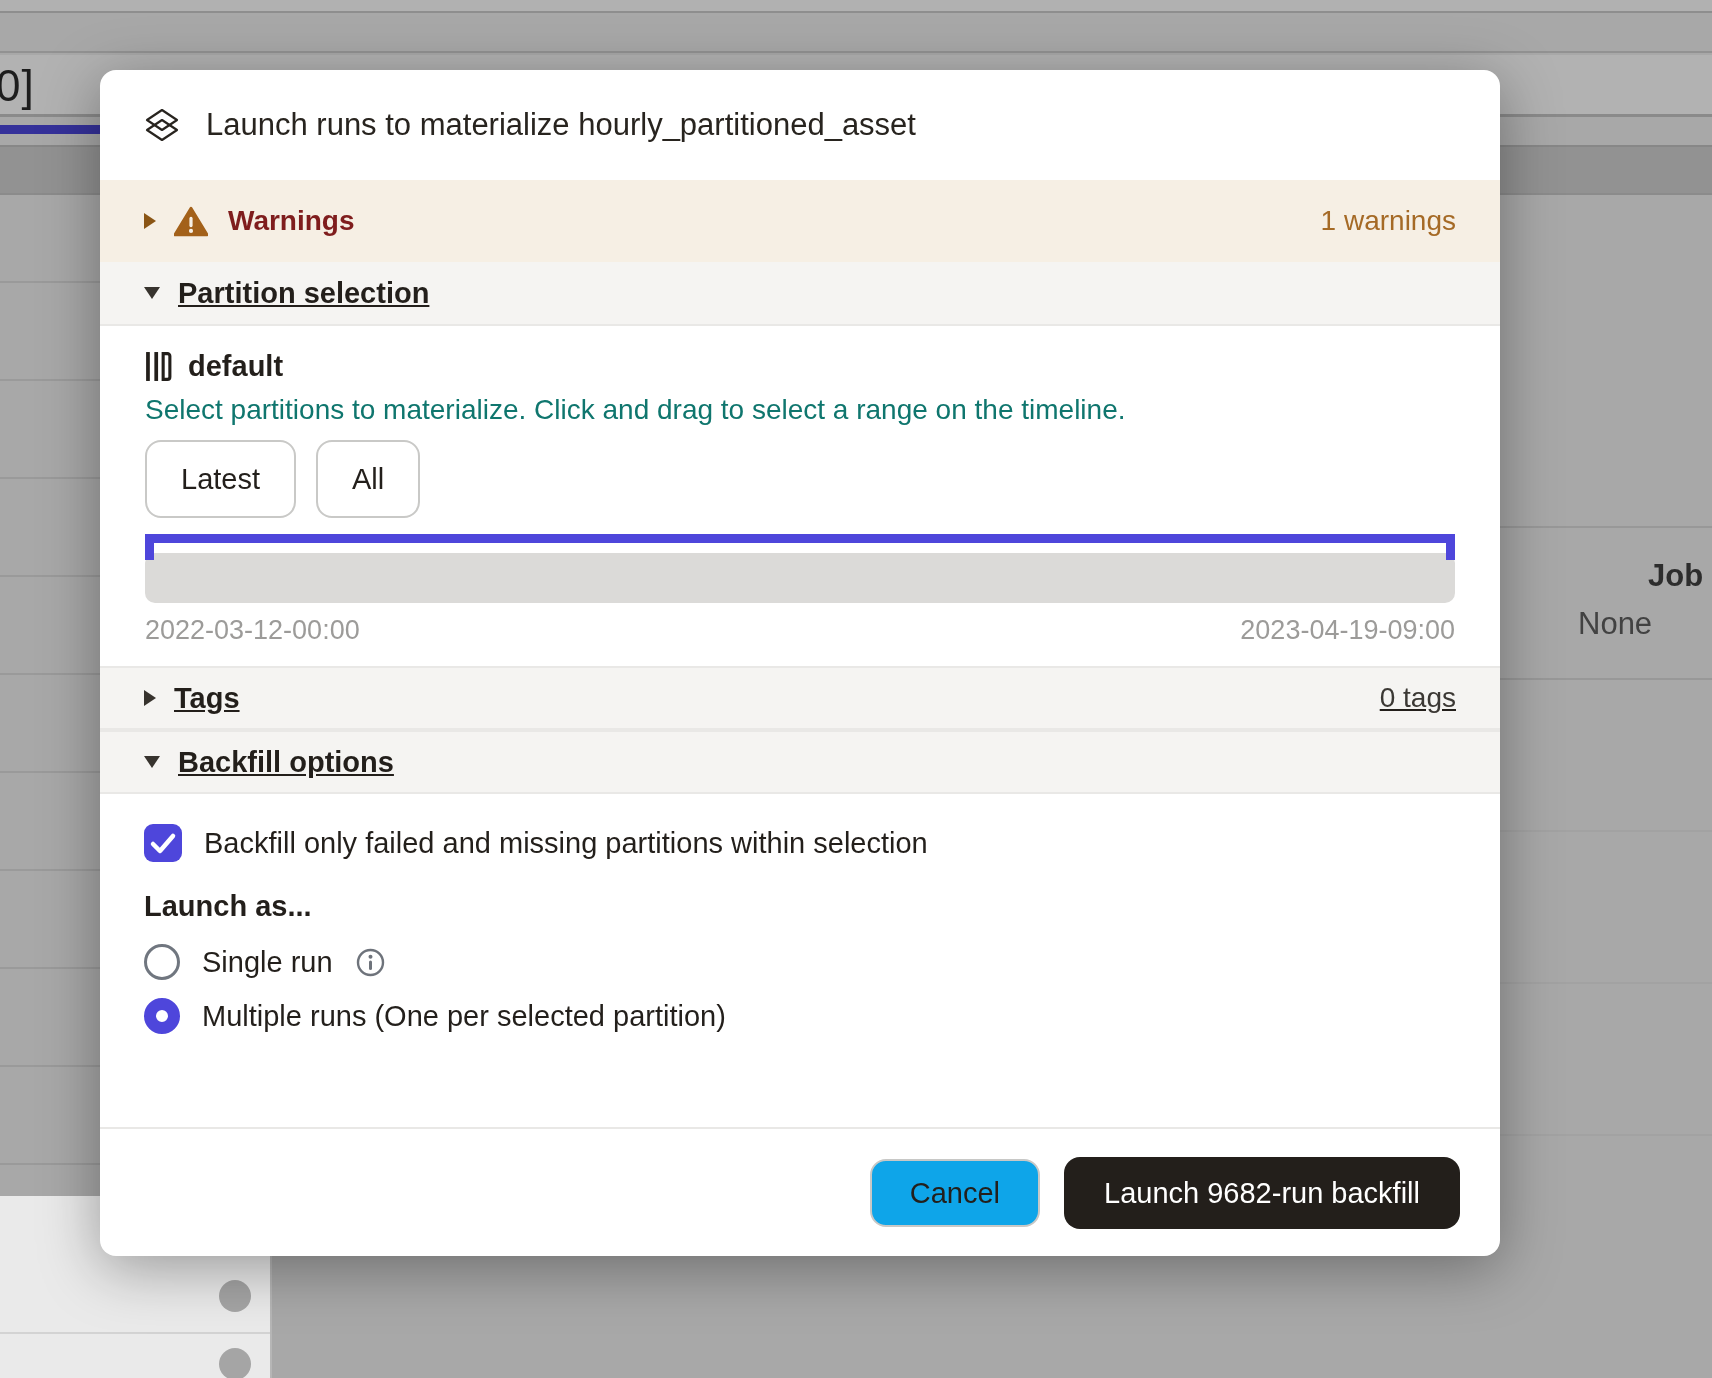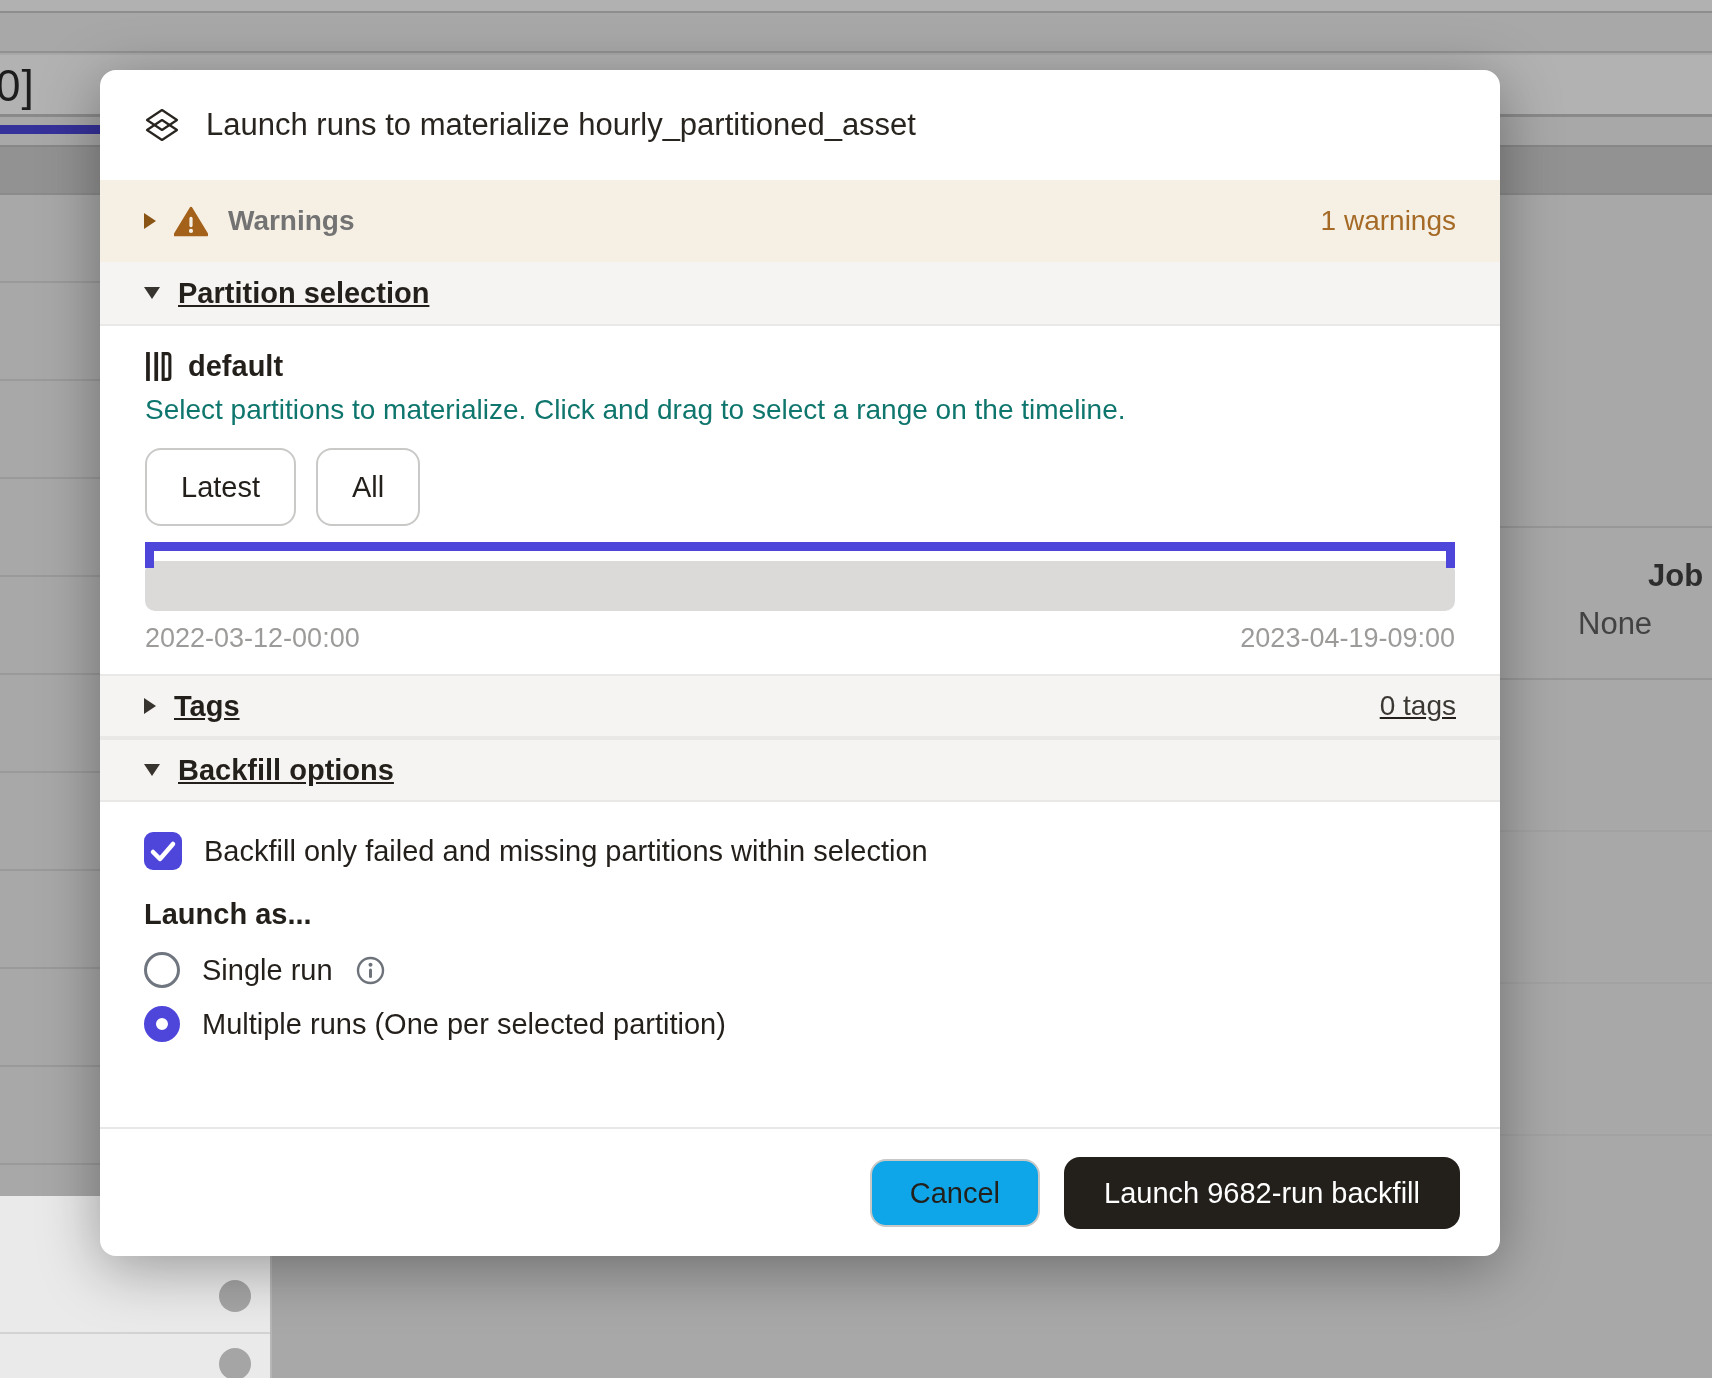--- a/index.html
+++ b/index.html
@@ -34,21 +34,21 @@
   .dialog {
     position:absolute; left:100px; top:70px; width:1400px; height:1186px;
     background:#ffffff; border-radius:16px; overflow:hidden;
     box-shadow:0 12px 60px rgba(0,0,0,0.35);
     display:flex; flex-direction:column;
   }
   .dlg-header { height:110px; flex-shrink:0; display:flex; align-items:center; gap:26px; padding:0 44px; }
   .dlg-title { font-size:31px; color:#28241f; }
 
   .warn-row { height:82px; flex-shrink:0; display:flex; align-items:center; padding:0 44px; background:#f6efe4; }
-  .warn-label { font-size:28px; font-weight:700; color:#737373; margin-left:20px; }
+  .warn-label { font-size:28px; font-weight:700; color:#7f1d1d; margin-left:20px; }
   .warn-count { margin-left:auto; font-size:28px; color:#a56a26; }
 
   .caret-right { width:0; height:0; border-left:12px solid #37332e; border-top:8px solid transparent; border-bottom:8px solid transparent; margin-right:18px; flex-shrink:0; }
   .caret-down  { width:0; height:0; border-top:12px solid #37332e; border-left:8px solid transparent; border-right:8px solid transparent; margin-right:18px; flex-shrink:0; }
 
   .sec-head {
     height:64px; flex-shrink:0; display:flex; align-items:center; padding:12px 44px;
     background:#f5f4f2; border-top:2px solid #e9e8e6; border-bottom:2px solid #e9e8e6;text-decoration:underline;
   }
   .sec-head .sec-title { font-size:29px; font-weight:700; color:#231f1b; }
@@ -61,21 +61,21 @@
   .controls { display:flex; gap:20px; align-items:stretch; }
   .input-wrap { flex:1; position:relative; }
   .range-input {
     width:100%; height:78px; border:2px solid #c9c9c7; border-radius:16px;
     padding:0 84px 0 26px; font-size:29px; color:#231f1b; background:#fff;
     font-family:"Liberation Sans", sans-serif; outline:none;
   }
   .clear-btn { position:absolute; right:16px; top:50%; transform:translateY(-50%); width:42px; height:42px; background:none; border:none; cursor:pointer; padding:0; line-height:0; }
   .btn-outline {
     height:78px; padding:0 34px; background:#fff; border:2px solid #c9c9c7; border-radius:16px;
-    font-size:29px; color:#231f1b; font-family:"Liberation Sans", sans-serif; cursor:pointer;margin-top:8px;
+    font-size:29px; color:#231f1b; font-family:"Liberation Sans", sans-serif; cursor:pointer;
   }
   .timeline { margin-top:16px; }
   .sel-bar { position:relative; height:9px; background:#4e46db; }
   .sel-tick { position:absolute; top:9px; width:9px; height:17px; background:#4e46db; }
   .sel-tick.left { left:0; }
   .sel-tick.right { right:0; }
   .track { margin-top:10px; height:50px; background:#dbdad8; border-radius:10px; }
   .tl-labels { display:flex; justify-content:space-between; margin-top:12px; font-size:27px; color:#9c9b99; }
 
   .backfill-body { padding:30px 44px 24px; background:#fff; }

